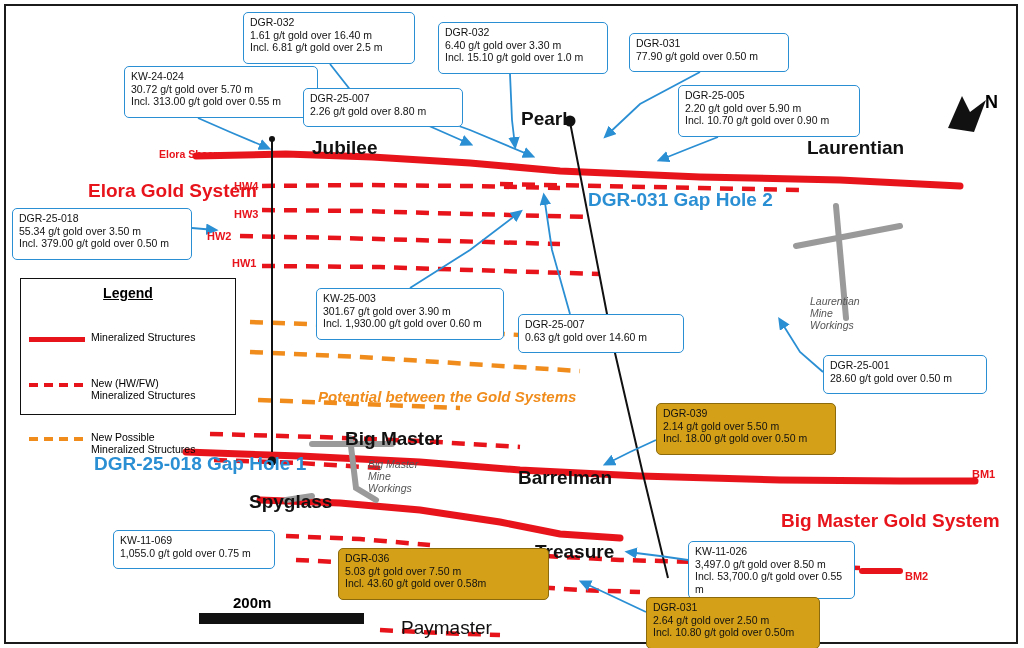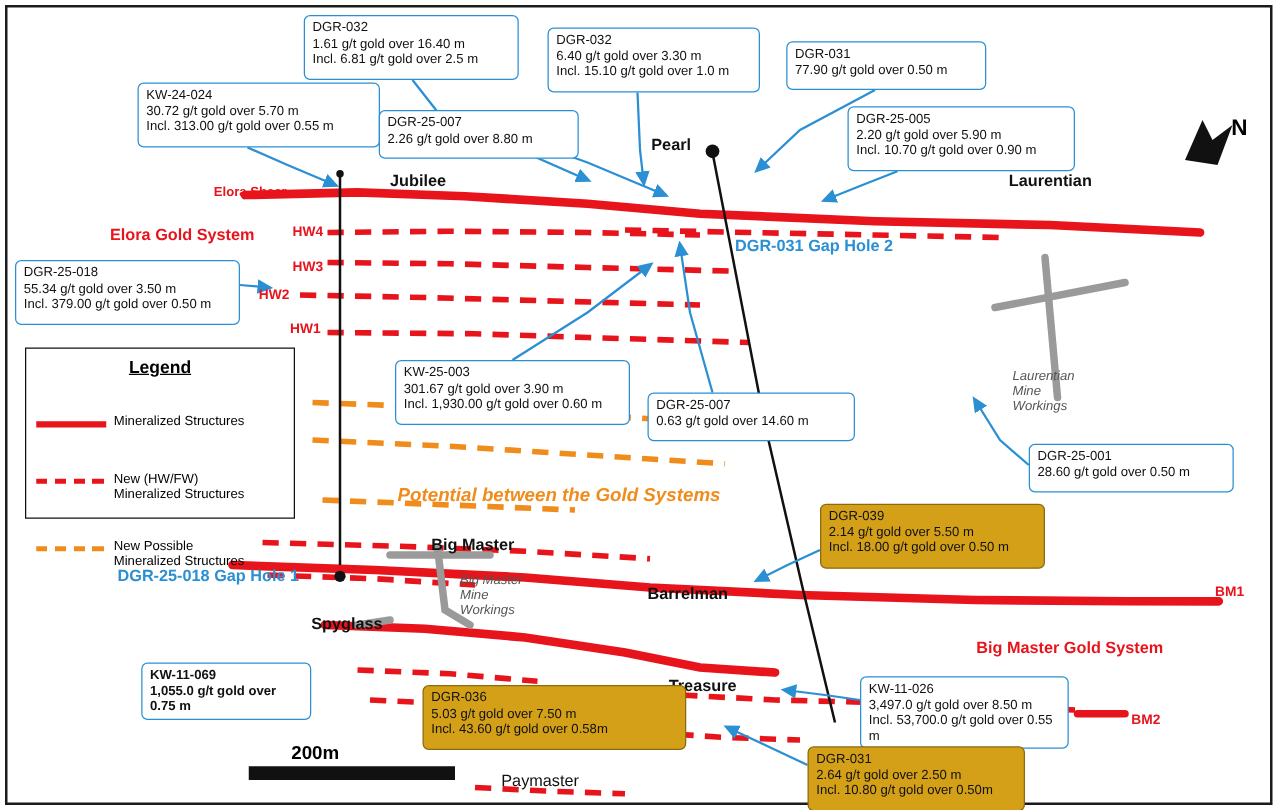--- a/index.html
+++ b/index.html
@@ -6,21 +6,21 @@
   body{font-family:"Liberation Sans", sans-serif;}
   #stage{position:relative;width:1024px;height:648px;background:#ffffff;overflow:hidden;}
   #frame{position:absolute;left:4px;top:4px;width:1014px;height:640px;border:2px solid #1b1b1b;box-sizing:border-box;}
   svg#art{position:absolute;left:0;top:0;width:1024px;height:648px;}
   .callout{
     position:absolute;background:#ffffff;border:1.3px solid #2b8fd4;border-radius:5px;
     padding:3px 6px;font-size:10.5px;line-height:12.6px;color:#111;white-space:pre-line;
     box-sizing:border-box;
   }
   .callout.gold{background:#d4a017;border:1.3px solid #8a6a0c;color:#111;}
-  .lbl{position:absolute;font-size:13px;color:#111;white-space:nowrap;}
+  .lbl{position:absolute;font-size:19px;color:#111;white-space:nowrap;}
   .lbl.bold{font-weight:bold;}
   .lbl.red{color:#e8141c;font-weight:bold;}
   .lbl.blue{color:#2b8fd4;font-weight:bold;}
   .lbl.small{font-size:10.5px;}
   .lbl.ital{font-style:italic;color:#555;}
   .lbl.redsmall{color:#e8141c;font-weight:bold;font-size:11px;}
   .lbl.orange{color:#f08c1b;font-weight:bold;font-style:italic;font-size:15px;}
   #legend{
     position:absolute;left:20px;top:278px;width:216px;height:137px;
     background:#fff;border:1.6px solid #111;box-sizing:border-box;padding:6px 8px;
@@ -143,21 +143,21 @@
 Mineralized Structures</div>
     </div>
   </div>
 
   <div id="scalebar"></div>
   <div id="scaletxt">200m</div>
 
   <div id="northN">N</div>
 
   <div id="labels-layer">
-      <div class="lbl red small" style="left: 124px; top: 148px; white-space: pre-line; padding-left: 47px;">Elora Shear</div>
+      <div class="lbl red small" style="left: 112px; top: 148px; white-space: pre-line; padding-left: 47px;">Elora Shear</div>
       <div class="lbl bold" style="left: 300px; top: 137px; white-space: pre-line; margin-left: 12px;">Jubilee</div>
       <div class="lbl bold" style="left: 521px; top: 108px; white-space: pre-line;">Pearl</div>
       <div class="lbl bold" style="left: 807px; top: 137px; white-space: pre-line;">Laurentian</div>
       <div class="lbl red" style="left: 88px; top: 180px; white-space: pre-line;">Elora Gold System</div>
       <div class="lbl redsmall" style="left: 234px; top: 180px; white-space: pre-line;">HW4</div>
       <div class="lbl redsmall" style="left: 234px; top: 208px; white-space: pre-line;">HW3</div>
       <div class="lbl redsmall" style="left: 207px; top: 230px; white-space: pre-line;">HW2</div>
       <div class="lbl redsmall" style="left: 232px; top: 257px; white-space: pre-line;">HW1</div>
       <div class="lbl blue" style="left: 588px; top: 189px; white-space: pre-line;">DGR-031 Gap Hole 2</div>
       <div class="lbl ital small" style="left: 810px; top: 295px; white-space: pre-line;">Laurentian
@@ -179,42 +179,42 @@
     </div>
   <div id="callouts-layer">
       <div class="callout" style="left: 243px; top: 12px; width: 172px; min-height: 52px;">DGR-032
 1.61 g/t gold over 16.40 m
 Incl. 6.81 g/t gold over 2.5 m</div>
       <div class="callout" style="left: 438px; top: 22px; width: 170px; min-height: 52px;">DGR-032
 6.40 g/t gold over 3.30 m
 Incl. 15.10 g/t gold over 1.0 m</div>
       <div class="callout" style="left: 629px; top: 33px; width: 160px; min-height: 39px;">DGR-031
 77.90 g/t gold over 0.50 m</div>
-      <div class="callout" style="left: 110px; top: 66px; width: 194px; min-height: 52px;">KW-24-024
+      <div class="callout" style="left: 124px; top: 66px; width: 194px; min-height: 52px;">KW-24-024
 30.72 g/t gold over 5.70 m
 Incl. 313.00 g/t gold over 0.55 m</div>
       <div class="callout" style="left: 303px; top: 88px; width: 160px; min-height: 39px;">DGR-25-007
 2.26 g/t gold over 8.80 m</div>
       <div class="callout" style="left: 678px; top: 85px; width: 182px; min-height: 52px;">DGR-25-005
 2.20 g/t gold over 5.90 m
 Incl. 10.70 g/t gold over 0.90 m</div>
       <div class="callout" style="left: 12px; top: 208px; width: 180px; min-height: 52px;">DGR-25-018
 55.34 g/t gold over 3.50 m
 Incl. 379.00 g/t gold over 0.50 m</div>
       <div class="callout" style="left: 316px; top: 288px; width: 188px; min-height: 52px;">KW-25-003
 301.67 g/t gold over 3.90 m
 Incl. 1,930.00 g/t gold over 0.60 m</div>
       <div class="callout" style="left: 518px; top: 314px; width: 166px; min-height: 39px;">DGR-25-007
 0.63 g/t gold over 14.60 m</div>
       <div class="callout" style="left: 823px; top: 355px; width: 164px; min-height: 39px;">DGR-25-001
 28.60 g/t gold over 0.50 m</div>
       <div class="callout gold" style="left: 656px; top: 403px; width: 180px; min-height: 52px;">DGR-039
 2.14 g/t gold over 5.50 m
 Incl. 18.00 g/t gold over 0.50 m</div>
-      <div class="callout" style="left: 113px; top: 530px; width: 136px; min-height: 39px; font-weight: bold;">KW-11-069
+      <div class="callout" style="left: 113px; top: 530px; width: 162px; min-height: 39px;">KW-11-069
 1,055.0 g/t gold over 0.75 m</div>
       <div class="callout gold" style="left: 338px; top: 548px; width: 211px; min-height: 52px;">DGR-036
 5.03 g/t gold over 7.50 m
 Incl. 43.60 g/t gold over 0.58m</div>
       <div class="callout" style="left: 688px; top: 541px; width: 167px; min-height: 52px;">KW-11-026
 3,497.0 g/t gold over 8.50 m
 Incl. 53,700.0 g/t gold over 0.55 m</div>
       <div class="callout gold" style="left: 646px; top: 597px; width: 174px; min-height: 52px;">DGR-031
 2.64 g/t gold over 2.50 m
 Incl. 10.80 g/t gold over 0.50m</div>

